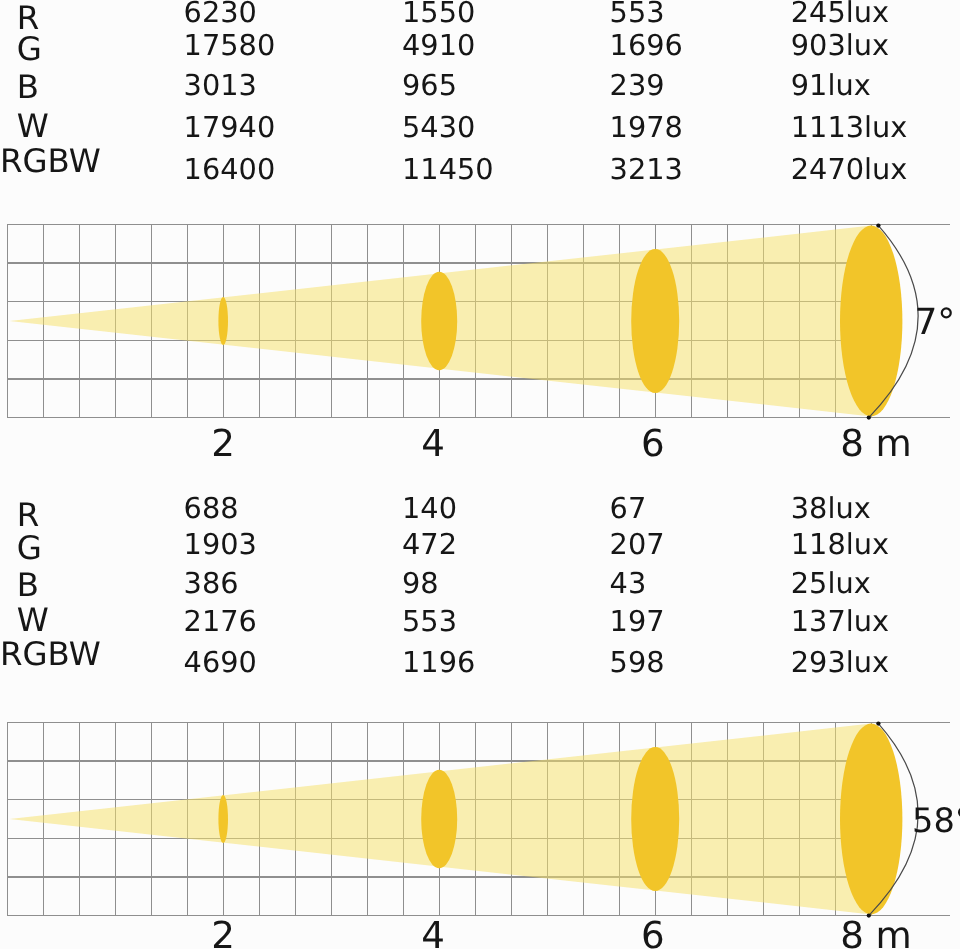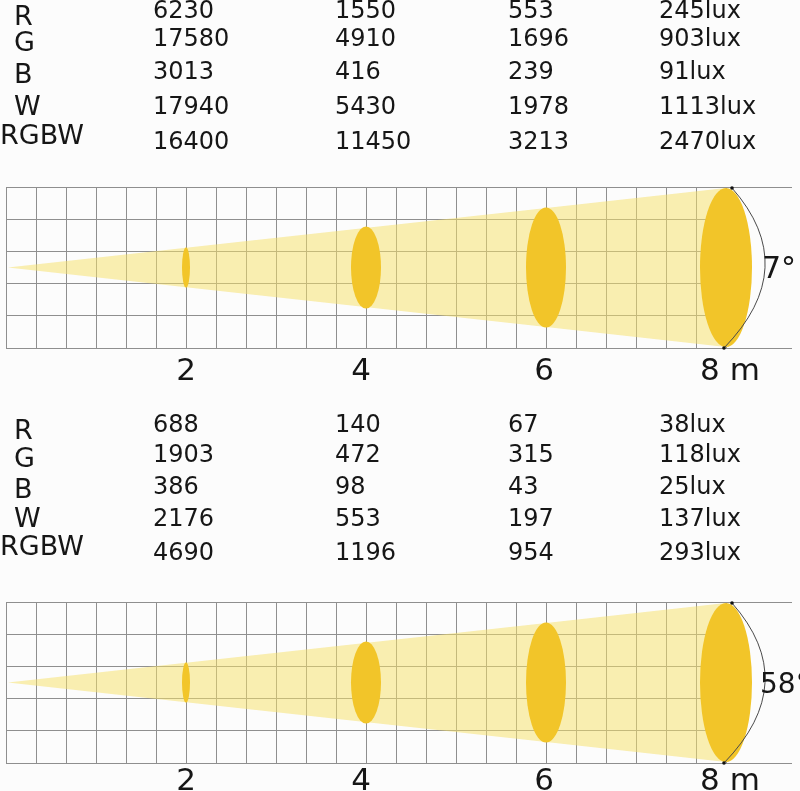--- a/index.html
+++ b/index.html
@@ -41,21 +41,21 @@
     <div class="t-row" style="top:25px">
       <span class="t-label">G</span>
       <span class="t-v t-v1">17580</span>
       <span class="t-v t-v2">4910</span>
       <span class="t-v t-v3">1696</span>
       <span class="t-v t-v4">903lux</span>
     </div>
     <div class="t-row" style="top:58px">
       <span class="t-label">B</span>
       <span class="t-v t-v1">3013</span>
-      <span class="t-v t-v2">416</span>
+      <span class="t-v t-v2">965</span>
       <span class="t-v t-v3">239</span>
       <span class="t-v t-v4">91lux</span>
     </div>
     <div class="t-row" style="top:93px">
       <span class="t-label">W</span>
       <span class="t-v t-v1">17940</span>
       <span class="t-v t-v2">5430</span>
       <span class="t-v t-v3">1978</span>
       <span class="t-v t-v4">1113lux</span>
     </div>
@@ -120,42 +120,42 @@
       <span class="t-label">R</span>
       <span class="t-v t-v1">688</span>
       <span class="t-v t-v2">140</span>
       <span class="t-v t-v3">67</span>
       <span class="t-v t-v4">38lux</span>
     </div>
     <div class="t-row" style="top:441px">
       <span class="t-label">G</span>
       <span class="t-v t-v1">1903</span>
       <span class="t-v t-v2">472</span>
-      <span class="t-v t-v3">315</span>
+      <span class="t-v t-v3">207</span>
       <span class="t-v t-v4">118lux</span>
     </div>
     <div class="t-row" style="top:473px">
       <span class="t-label">B</span>
       <span class="t-v t-v1">386</span>
       <span class="t-v t-v2">98</span>
       <span class="t-v t-v3">43</span>
       <span class="t-v t-v4">25lux</span>
     </div>
     <div class="t-row" style="top:505px">
       <span class="t-label">W</span>
       <span class="t-v t-v1">2176</span>
       <span class="t-v t-v2">553</span>
       <span class="t-v t-v3">197</span>
       <span class="t-v t-v4">137lux</span>
     </div>
     <div class="t-row" style="top:539px">
       <span class="t-label">RGBW</span>
       <span class="t-v t-v1">4690</span>
       <span class="t-v t-v2">1196</span>
-      <span class="t-v t-v3">954</span>
+      <span class="t-v t-v3">598</span>
       <span class="t-v t-v4">293lux</span>
     </div>
   </section>
 
   <svg id="diagram-2" class="beam-svg" width="800" height="196" viewBox="0 0 800 196">
       <line x1="6" y1="7" x2="6" y2="168" stroke="#8F8F8F" stroke-width="1" shape-rendering="crispEdges"></line>
       <line x1="36" y1="7" x2="36" y2="168" stroke="#8F8F8F" stroke-width="1" shape-rendering="crispEdges"></line>
       <line x1="66" y1="7" x2="66" y2="168" stroke="#8F8F8F" stroke-width="1" shape-rendering="crispEdges"></line>
       <line x1="96" y1="7" x2="96" y2="168" stroke="#8F8F8F" stroke-width="1" shape-rendering="crispEdges"></line>
       <line x1="126" y1="7" x2="126" y2="168" stroke="#8F8F8F" stroke-width="1" shape-rendering="crispEdges"></line>

